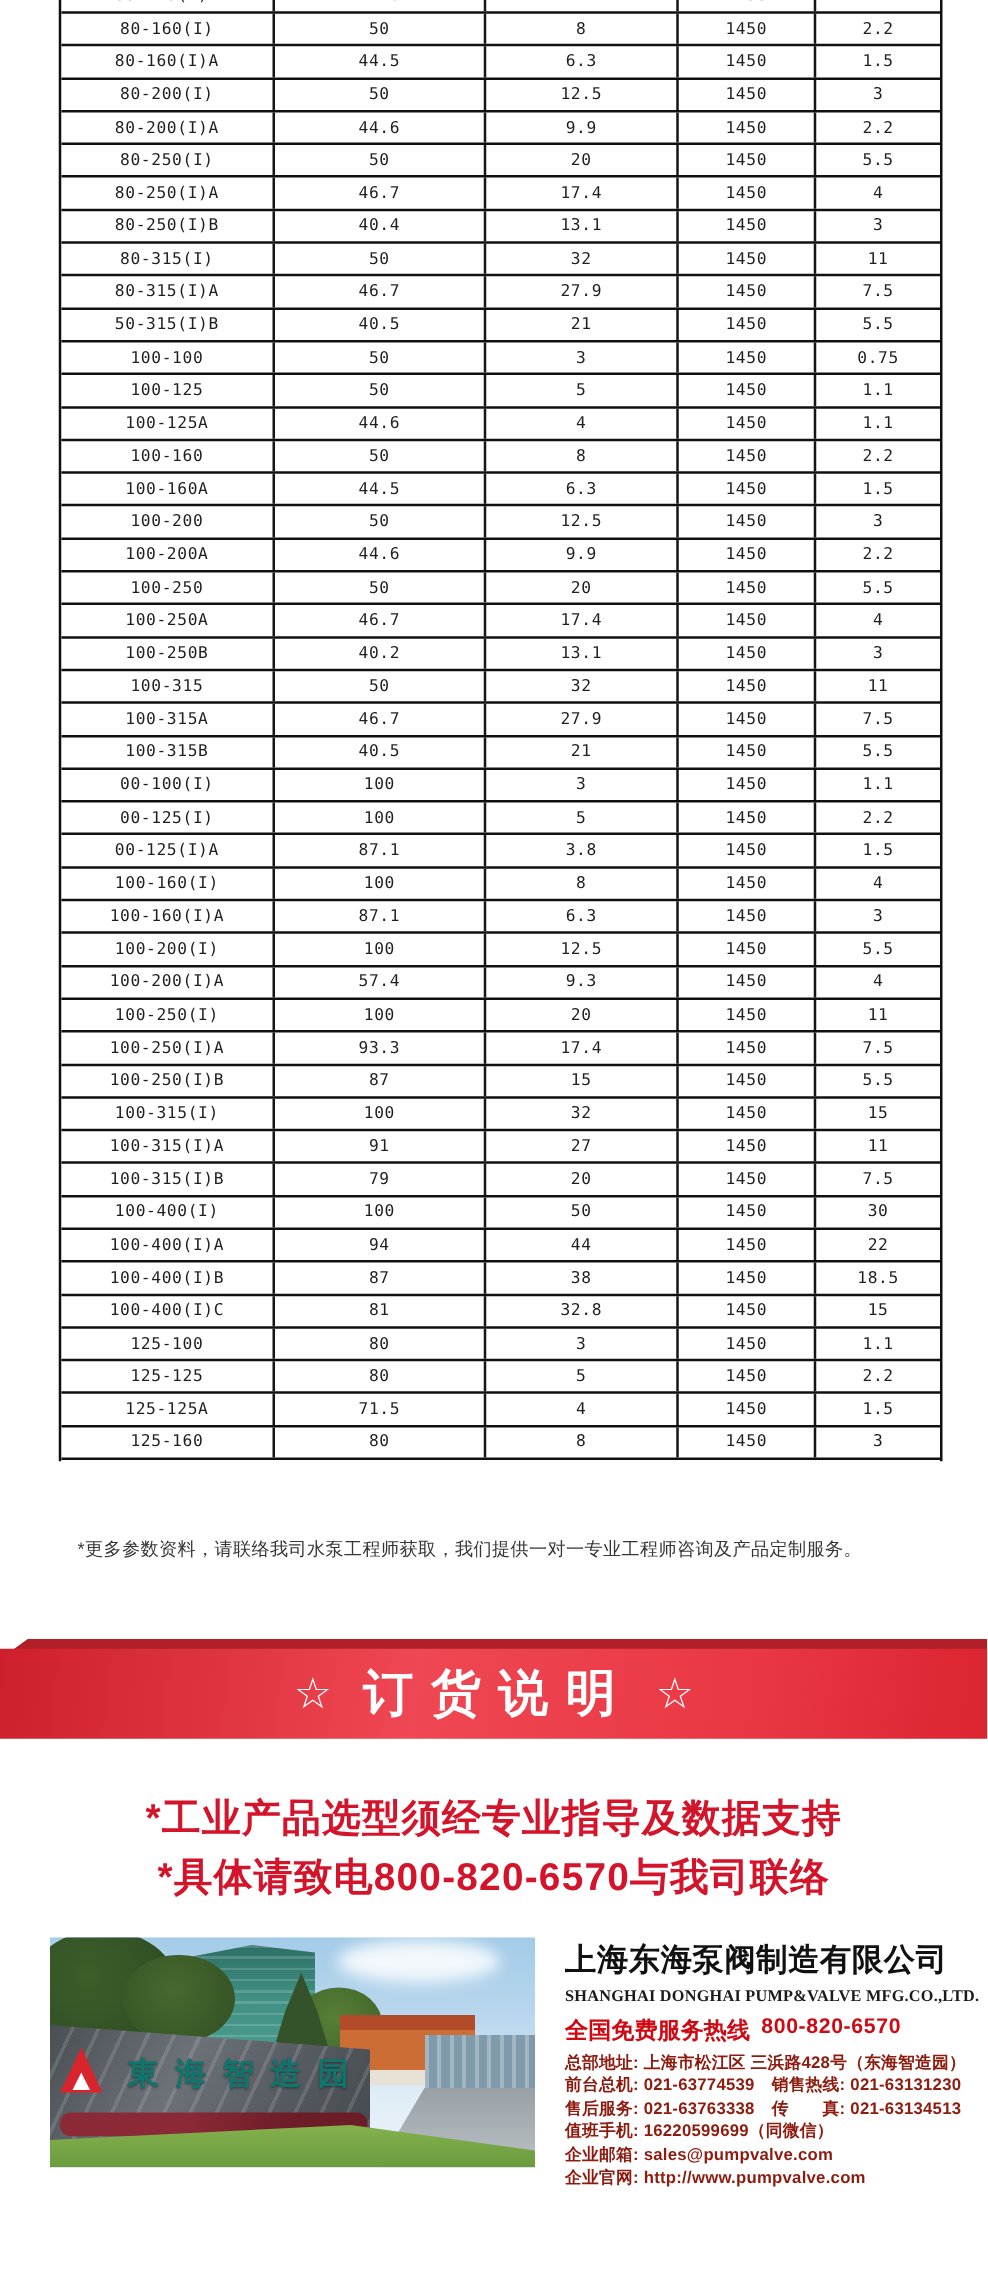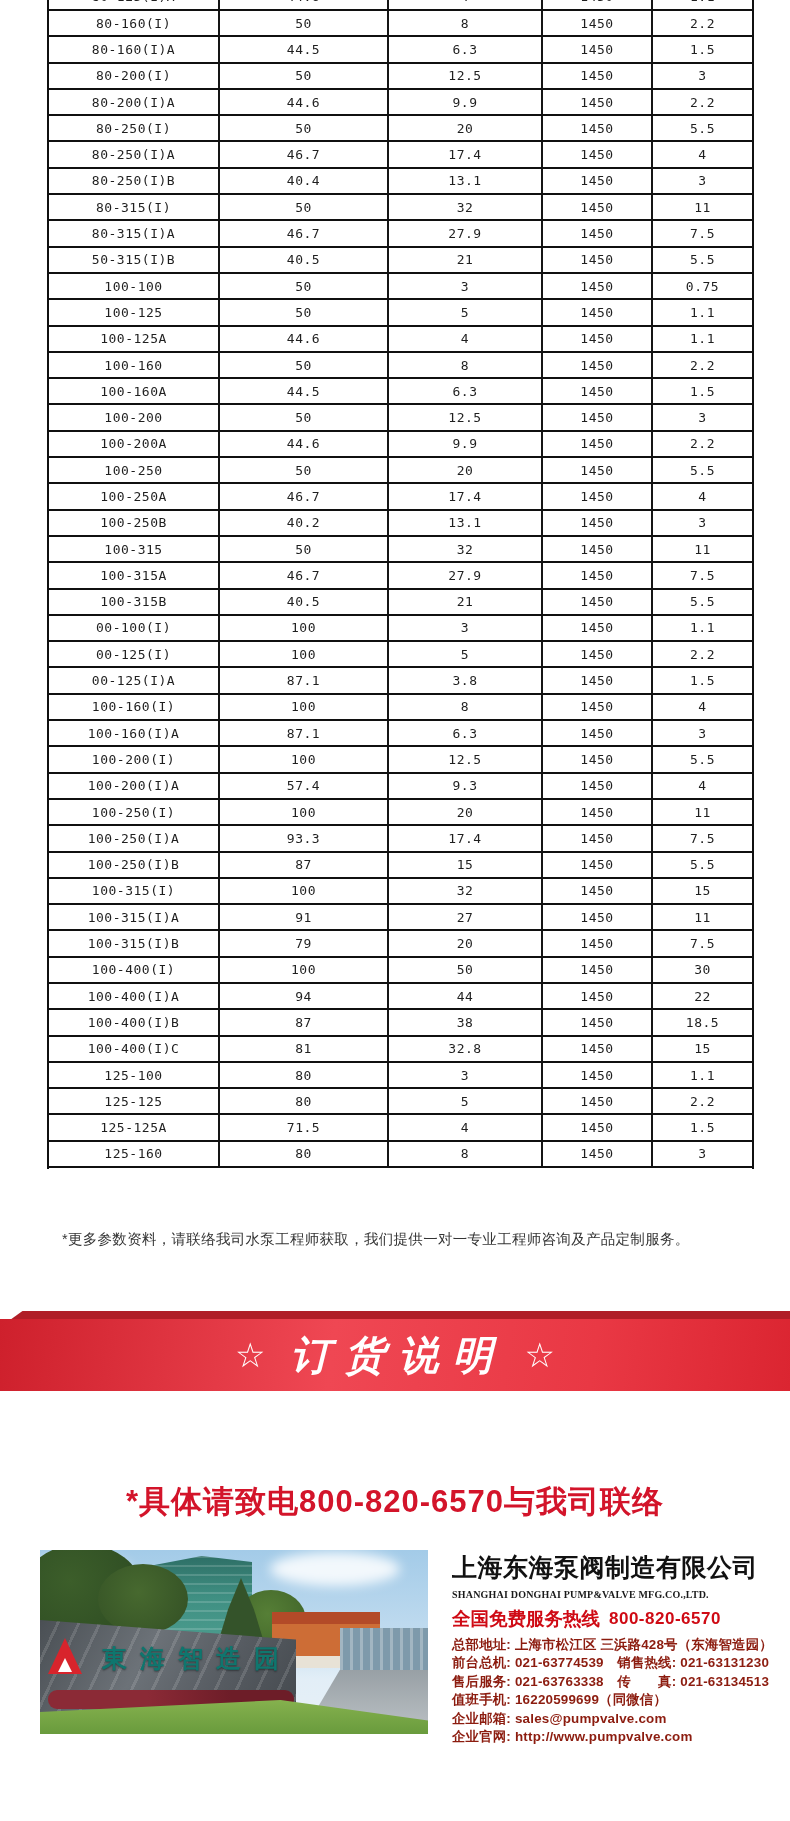--- a/index.html
+++ b/index.html
@@ -23,21 +23,21 @@
 
   
   .banner-fold{position:absolute;left:10px;top:1311px;width:780px;height:9px;background:#b01e27;
                clip-path:polygon(1.6% 0,100% 0,100% 100%,0 100%);}
   .banner{position:absolute;left:0;top:1319px;width:790px;height:72px;
           background:linear-gradient(97deg,#ce202c 0%,#ef4753 42%,#e9384475%,#db2531 100%);
           background:linear-gradient(97deg,#ce202c 0%,#ef4753 42%,#e93844 75%,#db2531 100%);
           display:flex;align-items:center;justify-content:center;}
   .banner-star{color:#fff;font-size:34px;line-height:1;margin:0 18px;}
   .banner-title{color:#fff;font-size:40px;font-weight:900;letter-spacing:14px;line-height:1;
-                text-indent:7px;font-family:"Liberation Sans",sans-serif;font-style:italic;}
+                text-indent:7px;font-family:"Liberation Sans",sans-serif;}
 
   
   .slogan{position:absolute;left:0;width:790px;text-align:center;color:#d3142a;
           font-size:31px;font-weight:900;letter-spacing:1px;white-space:nowrap;}
   .slogan.s1{top:1434px;} .slogan.s2{top:1481px;}
 
   
   .photo{position:absolute;left:40px;top:1550px;width:388px;height:184px;overflow:hidden;background:#bcd7ec;}
   .photo *{position:absolute;}
   .sky{left:0;top:0;width:100%;height:100%;
@@ -76,23 +76,23 @@
       background:linear-gradient(180deg,#85b14e,#699b3d);clip-path:polygon(0 35%,62% 0,100% 60%,100% 100%,0 100%);}
   .sign-text{left:62px;top:92px;color:#0f766e;font-size:25px;font-weight:700;letter-spacing:13px;
       white-space:nowrap;text-shadow:0 1px 2px rgba(0,0,0,.45);font-family:"Liberation Sans",sans-serif;}
   .tri-logo{left:8px;top:88px;width:0;height:0;border-left:17px solid transparent;
       border-right:17px solid transparent;border-bottom:36px solid #d8242c;}
   .tri-notch{left:18px;top:108px;width:0;height:0;border-left:7px solid transparent;
       border-right:7px solid transparent;border-bottom:14px solid #fff;}
 
   .company{position:absolute;left:452px;top:1551px;width:330px;}
   .co-name{font-size:25px;font-weight:900;color:#111;letter-spacing:.5px;white-space:nowrap;}
-  .co-name-en{margin-top:5px;font-family:"Liberation Serif",serif;font-size:10px;font-weight:700;
+  .co-name-en{margin-top:5px;font-family:"Liberation Serif",serif;font-size:13px;font-weight:700;
       color:#1a1a1a;letter-spacing:.2px;white-space:nowrap;}
-  .hotline{margin-top:6px;display:flex;align-items:center;gap:9px;color:#cf0a14;white-space:nowrap;}
+  .hotline{margin-top:6px;display:flex;align-items:flex-start;gap:9px;color:#cf0a14;white-space:nowrap;}
   .hotline-label{font-size:18.5px;font-weight:900;}
   .hotline-number{font-size:17px;font-weight:900;letter-spacing:.5px;}
   .contacts{margin-top:5px;}
   .contact-line{font-size:13.4px;line-height:18.4px;font-weight:700;color:#8c1c0f;
       letter-spacing:.2px;white-space:nowrap;}
 </style>
 </head>
 <body>
 
 <div class="page">
@@ -419,20 +419,21 @@
 
   <div class="footnote">*更多参数资料，请联络我司水泵工程师获取，我们提供一对一专业工程师咨询及产品定制服务。</div>
 
   <div class="banner-fold"></div>
   <div class="banner">
     <span class="banner-star">☆</span>
     <span class="banner-title">订货说明</span>
     <span class="banner-star">☆</span>
   </div>
 
+  <div class="slogan s1">*工业产品选型须经专业指导及数据支持</div>
   <div class="slogan s2">*具体请致电800-820-6570与我司联络</div>
 
   <div class="photo">
     <div class="sky"></div>
     <div class="cloud1"></div>
     <div class="cloud2"></div>
     <div class="glass-bldg"></div>
     <div class="glass-lines"></div>
     <div class="tree-l1"></div>
     <div class="tree-l2"></div>

